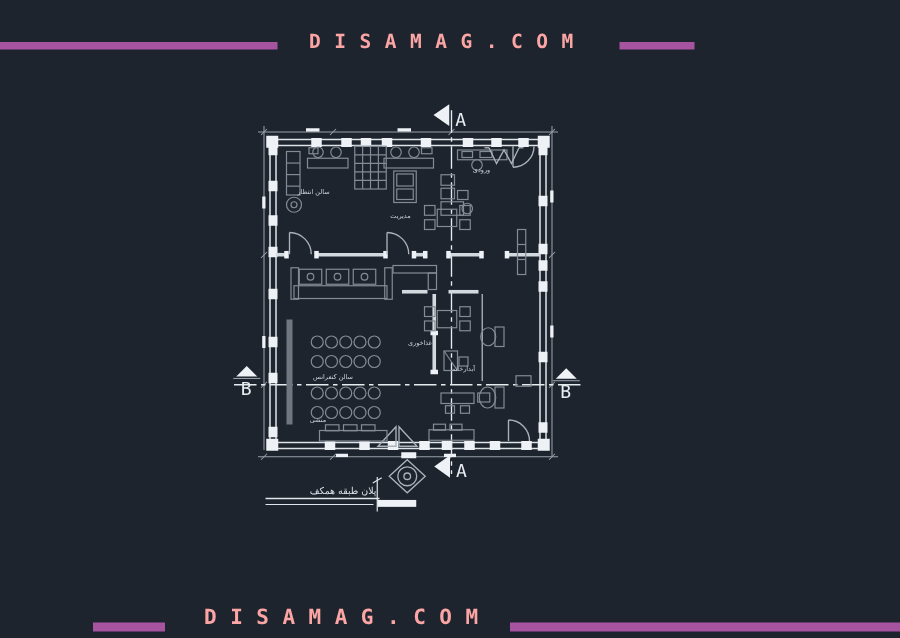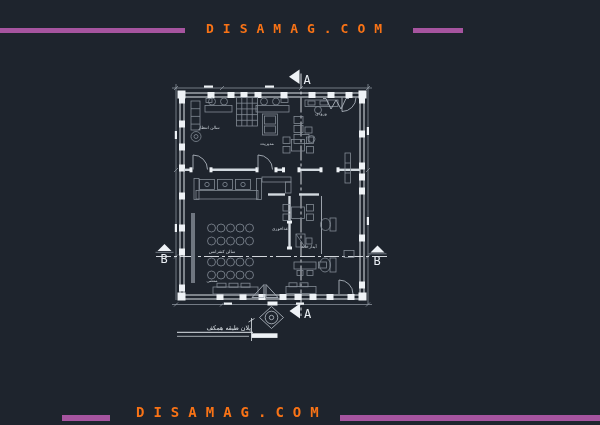--- a/index.html
+++ b/index.html
@@ -7,21 +7,21 @@
     width:600px;height:425px;position:relative;overflow:hidden;
     background:#1e242d;
     font-family:"DejaVu Sans",sans-serif;
   }
   .bar{position:absolute;background:#a6549f;}
   #bar-tl{left:0;top:28px;width:185px;height:5px;}
   #bar-tr{left:413px;top:28px;width:50px;height:5px;}
   #bar-bl{left:62px;top:415px;width:48px;height:6px;}
   #bar-br{left:340px;top:415px;width:260px;height:6px;}
   .banner-text{
-    position:absolute;color:#f97316;
+    position:absolute;color:#fca5a5;
     font-family:"DejaVu Sans Mono",monospace;font-weight:bold;
     letter-spacing:9px;white-space:nowrap;
   }
   #banner-top{left:206px;top:21px;font-size:13px;}
   #banner-bottom{left:136px;top:404px;font-size:14px;}
   svg{position:absolute;left:0;top:0;}
   .wall{stroke:#dde3e9;stroke-width:1;fill:none;}
   .iwall{stroke:#d2d9df;stroke-width:2.4;fill:none;}
   .thin{stroke:#aab2bb;stroke-width:0.9;fill:none;}
   .mark{fill:#eef2f6;stroke:none;}

